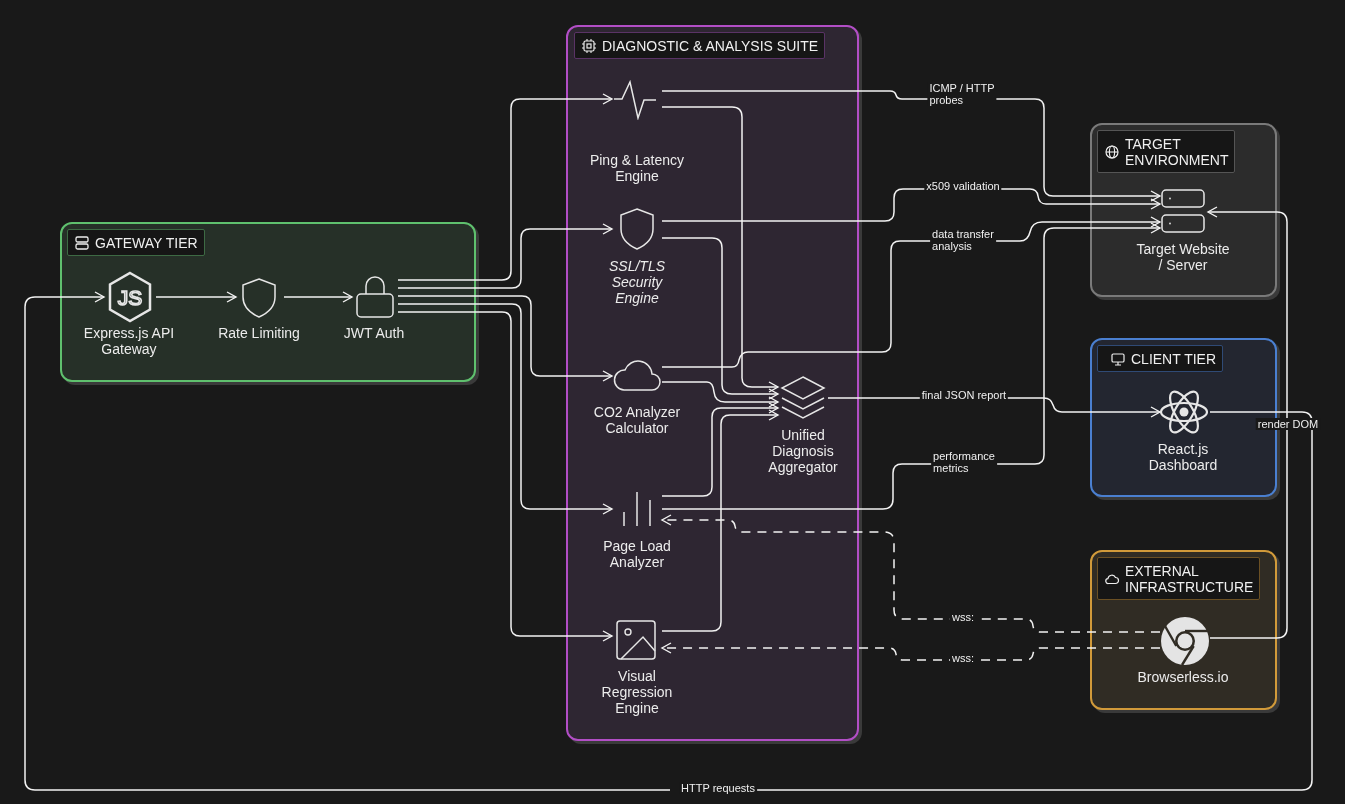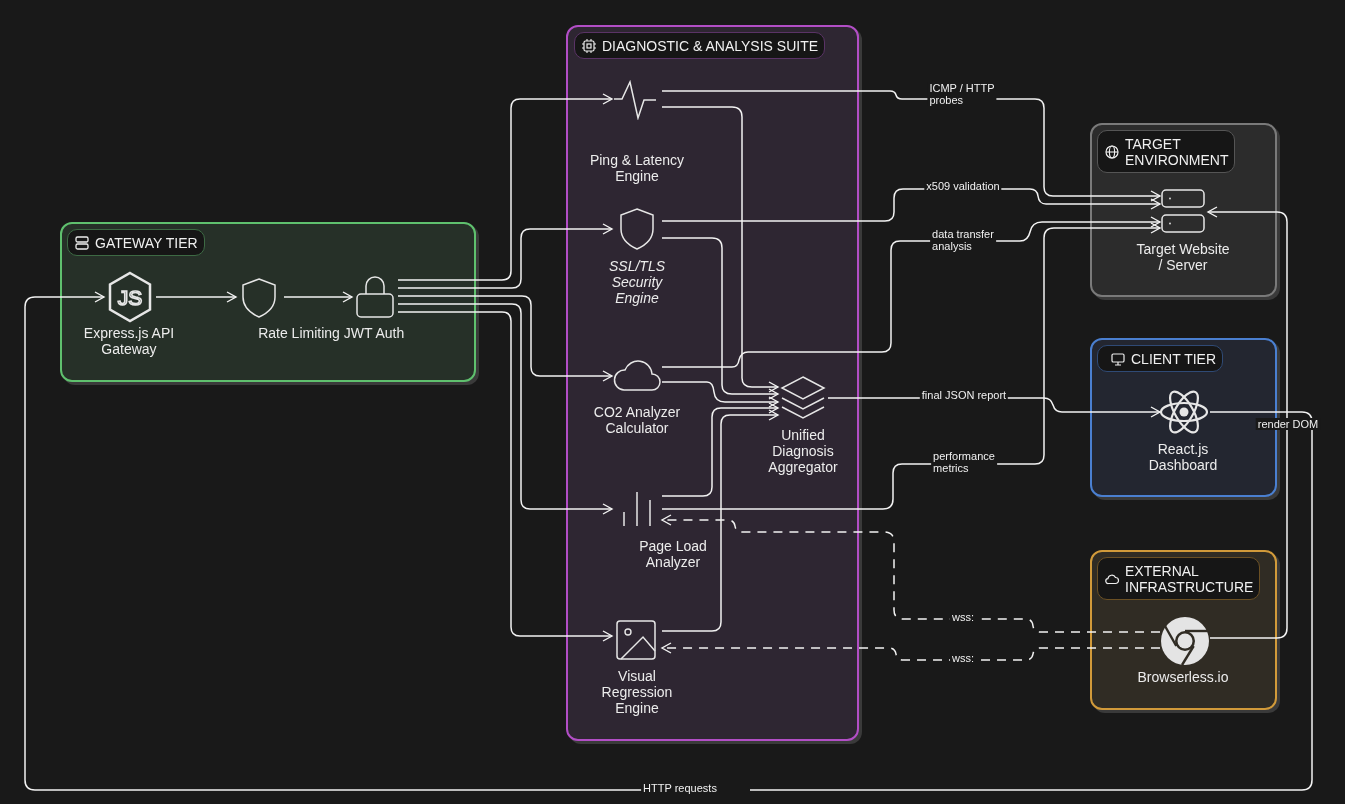--- a/index.html
+++ b/index.html
@@ -4,21 +4,21 @@
 <style>
   html, body { margin:0; padding:0; background:#191919; }
   body { width:1345px; height:804px; position:relative; overflow:hidden;
          font-family:"Liberation Sans", sans-serif; color:#e8e8e8; }
   .group { position:absolute; border-radius:12px; box-shadow:3px 3px 0 #3a3a3a; box-sizing:border-box; }
   .g-gateway { left:60px; top:222px; width:416px; height:160px; background:#263028; border:2px solid #5fc06e; }
   .g-diag { left:566px; top:25px; width:293px; height:716px; background:#2e2632; border:2px solid #b24ec6; }
   .g-target { left:1090px; top:123px; width:187px; height:174px; background:#2c2c2c; border:2px solid #7a7a7a; }
   .g-client { left:1090px; top:338px; width:187px; height:159px; background:#232630; border:2px solid #4a7fd0; }
   .g-ext { left:1090px; top:550px; width:187px; height:160px; background:#302c24; border:2px solid #d19a3a; }
-  .glabel { position:absolute; background:#161616; border:1px solid; border-radius:10px;
+  .glabel { position:absolute; background:#161616; border:1px solid; border-radius:2px;
             font-size:14px; line-height:16px; padding:5px 6px 4px 6px; display:flex; align-items:center; gap:5px; color:#f0f0f0; }
   .glabel svg { flex:none; }
   .lbl { position:absolute; text-align:center; font-size:14px; line-height:16px; color:#ececec; white-space:nowrap; transform:translateX(-50%); }
   .elbl { position:absolute; font-size:11px; line-height:12px; color:#f0f0f0; white-space:nowrap;
           transform:translateX(-50%); background:#191919; padding:0 2px; }
   svg.wires { position:absolute; left:0; top:0; }
   .icon { position:absolute; }
 </style>
 </head>
 <body>
@@ -123,21 +123,21 @@
     <div>analysis</div>
   </div>
 <div class="elbl" style="left:964px;top:389px;">final JSON report</div>
 <div class="elbl" style="left:964px;top:450px;">
     <div>performance</div>
     <div>metrics</div>
   </div>
 <div class="elbl" style="left:1288px;top:418px;">render DOM</div>
 <div class="elbl" style="left:963px;top:611px;">wss:</div>
 <div class="elbl" style="left:963px;top:652px;">wss:</div>
-<div class="elbl" style="left:680px;top:782px;">HTTP requests</div>
+<div class="elbl" style="left:718px;top:782px;">HTTP requests</div>
 
 <svg class="icon" style="left:106px;top:271px;" width="48" height="52" viewBox="0 0 48 52">
   <path d="M24 2 L44 13.5 V38.5 L24 50 L4 38.5 V13.5 Z" fill="none" stroke="#e6e6e6" stroke-width="2.5"></path>
   <text x="24" y="34" text-anchor="middle" font-family="Liberation Sans, sans-serif" font-size="21" fill="none" stroke="#e6e6e6" stroke-width="1.6">JS</text>
 </svg>
 <svg class="icon" style="left:240px;top:277px;" width="38" height="42" viewBox="0 0 38 42">
   <path d="M19 2 L35 8 V20 C35 30 28 36 19 40 C10 36 3 30 3 20 V8 Z" fill="none" stroke="#e6e6e6" stroke-width="1.5"></path>
 </svg>
 <svg class="icon" style="left:354px;top:274px;" width="42" height="46" viewBox="0 0 42 46">
   <path d="M12 20 V12 a9 9 0 0 1 18 0 V20" fill="none" stroke="#e6e6e6" stroke-width="1.5"></path>
@@ -185,41 +185,41 @@
   <circle cx="25" cy="25" r="7.5" fill="#e4e4e4"></circle>
   <path d="M25 15 H48" stroke="#302c24" stroke-width="2.4"></path>
   <path d="M16.3 30 L5 10" stroke="#302c24" stroke-width="2.4"></path>
   <path d="M33.7 30 L22 49" stroke="#302c24" stroke-width="2.4"></path>
 </svg>
 
 <div class="lbl" style="left:129px;top:325px;">
     <div>Express.js API</div>
     <div>Gateway</div>
   </div>
-<div class="lbl" style="left:259px;top:325px;margin-left:40px;">Rate Limiting</div>
+<div class="lbl" style="left:259px;top:325px;">Rate Limiting</div>
 <div class="lbl" style="left:374px;top:325px;">JWT Auth</div>
 <div class="lbl" style="left:637px;top:128px;margin-top:24px;">
     <div>Ping &amp; Latency</div>
     <div>Engine</div>
   </div>
 <div class="lbl" style="left:637px;top:258px;font-style:italic;">
     <div>SSL/TLS</div>
     <div>Security</div>
     <div>Engine</div>
   </div>
 <div class="lbl" style="left:637px;top:404px;">
     <div>CO2 Analyzer</div>
     <div>Calculator</div>
   </div>
 <div class="lbl" style="left:803px;top:427px;">
     <div>Unified</div>
     <div>Diagnosis</div>
     <div>Aggregator</div>
   </div>
-<div class="lbl" style="left:637px;top:538px;margin-left:36px;">
+<div class="lbl" style="left:637px;top:538px;">
     <div>Page Load</div>
     <div>Analyzer</div>
   </div>
 <div class="lbl" style="left:637px;top:668px;">
     <div>Visual</div>
     <div>Regression</div>
     <div>Engine</div>
   </div>
 <div class="lbl" style="left:1183px;top:241px;">
     <div>Target Website</div>

